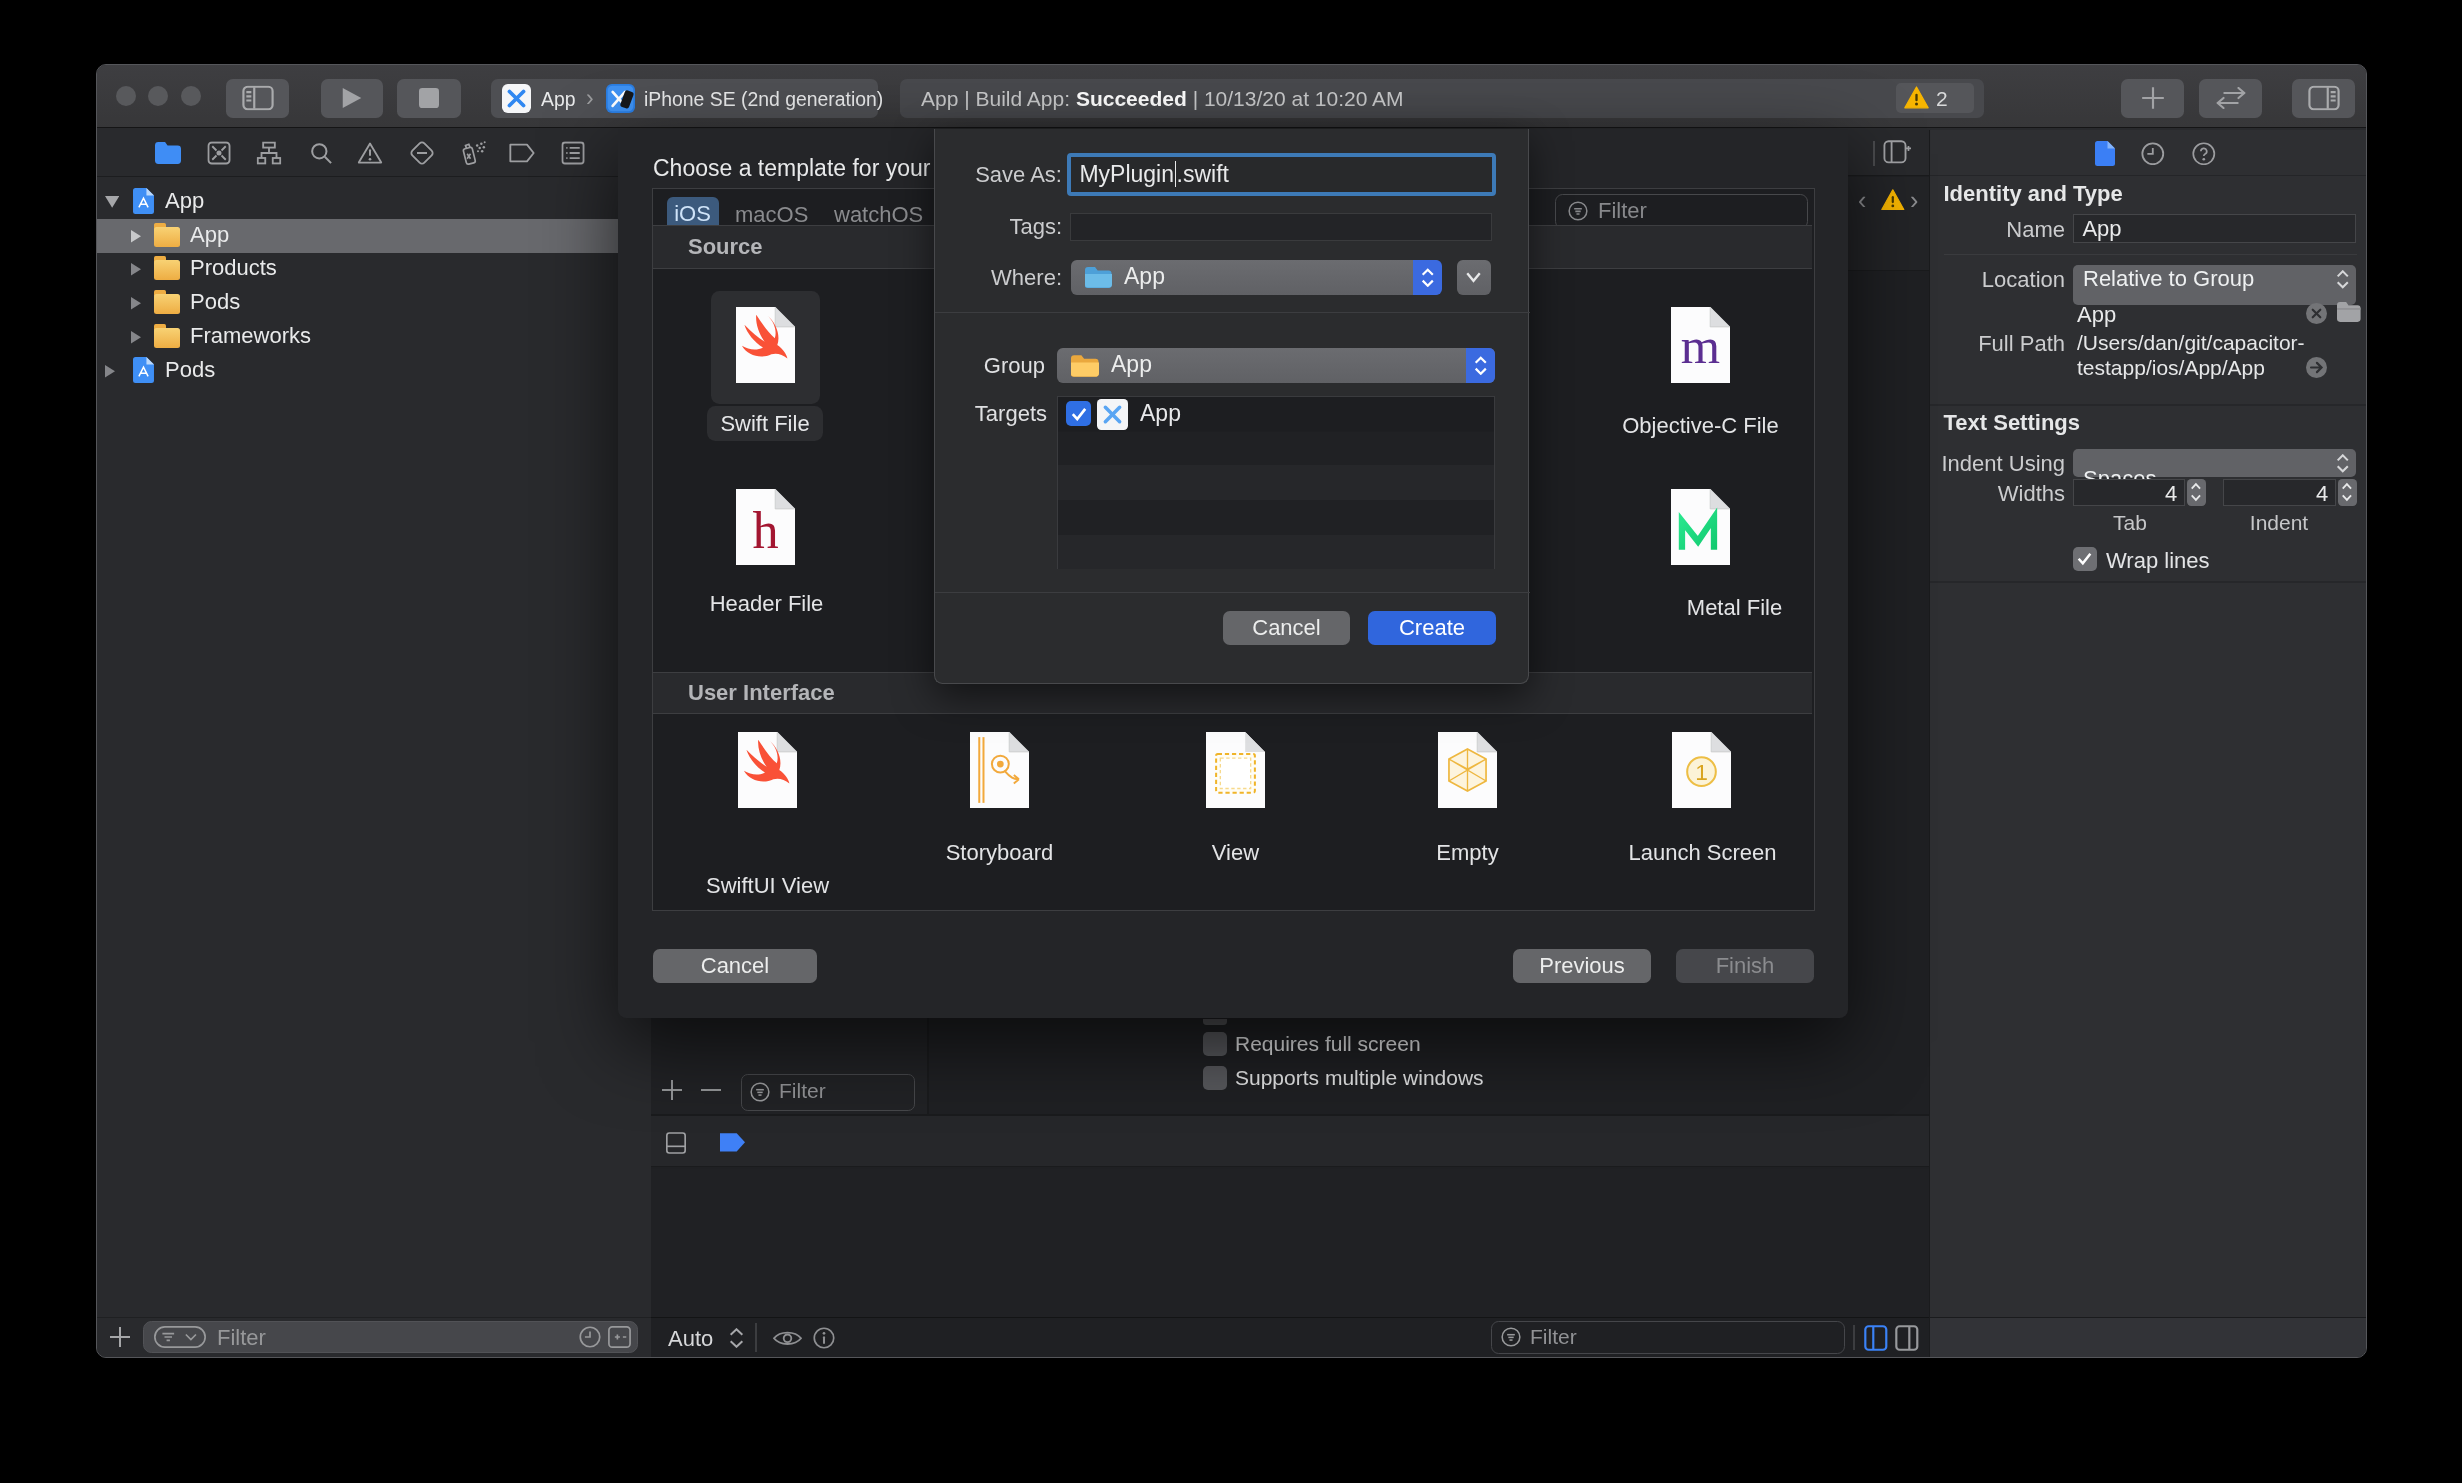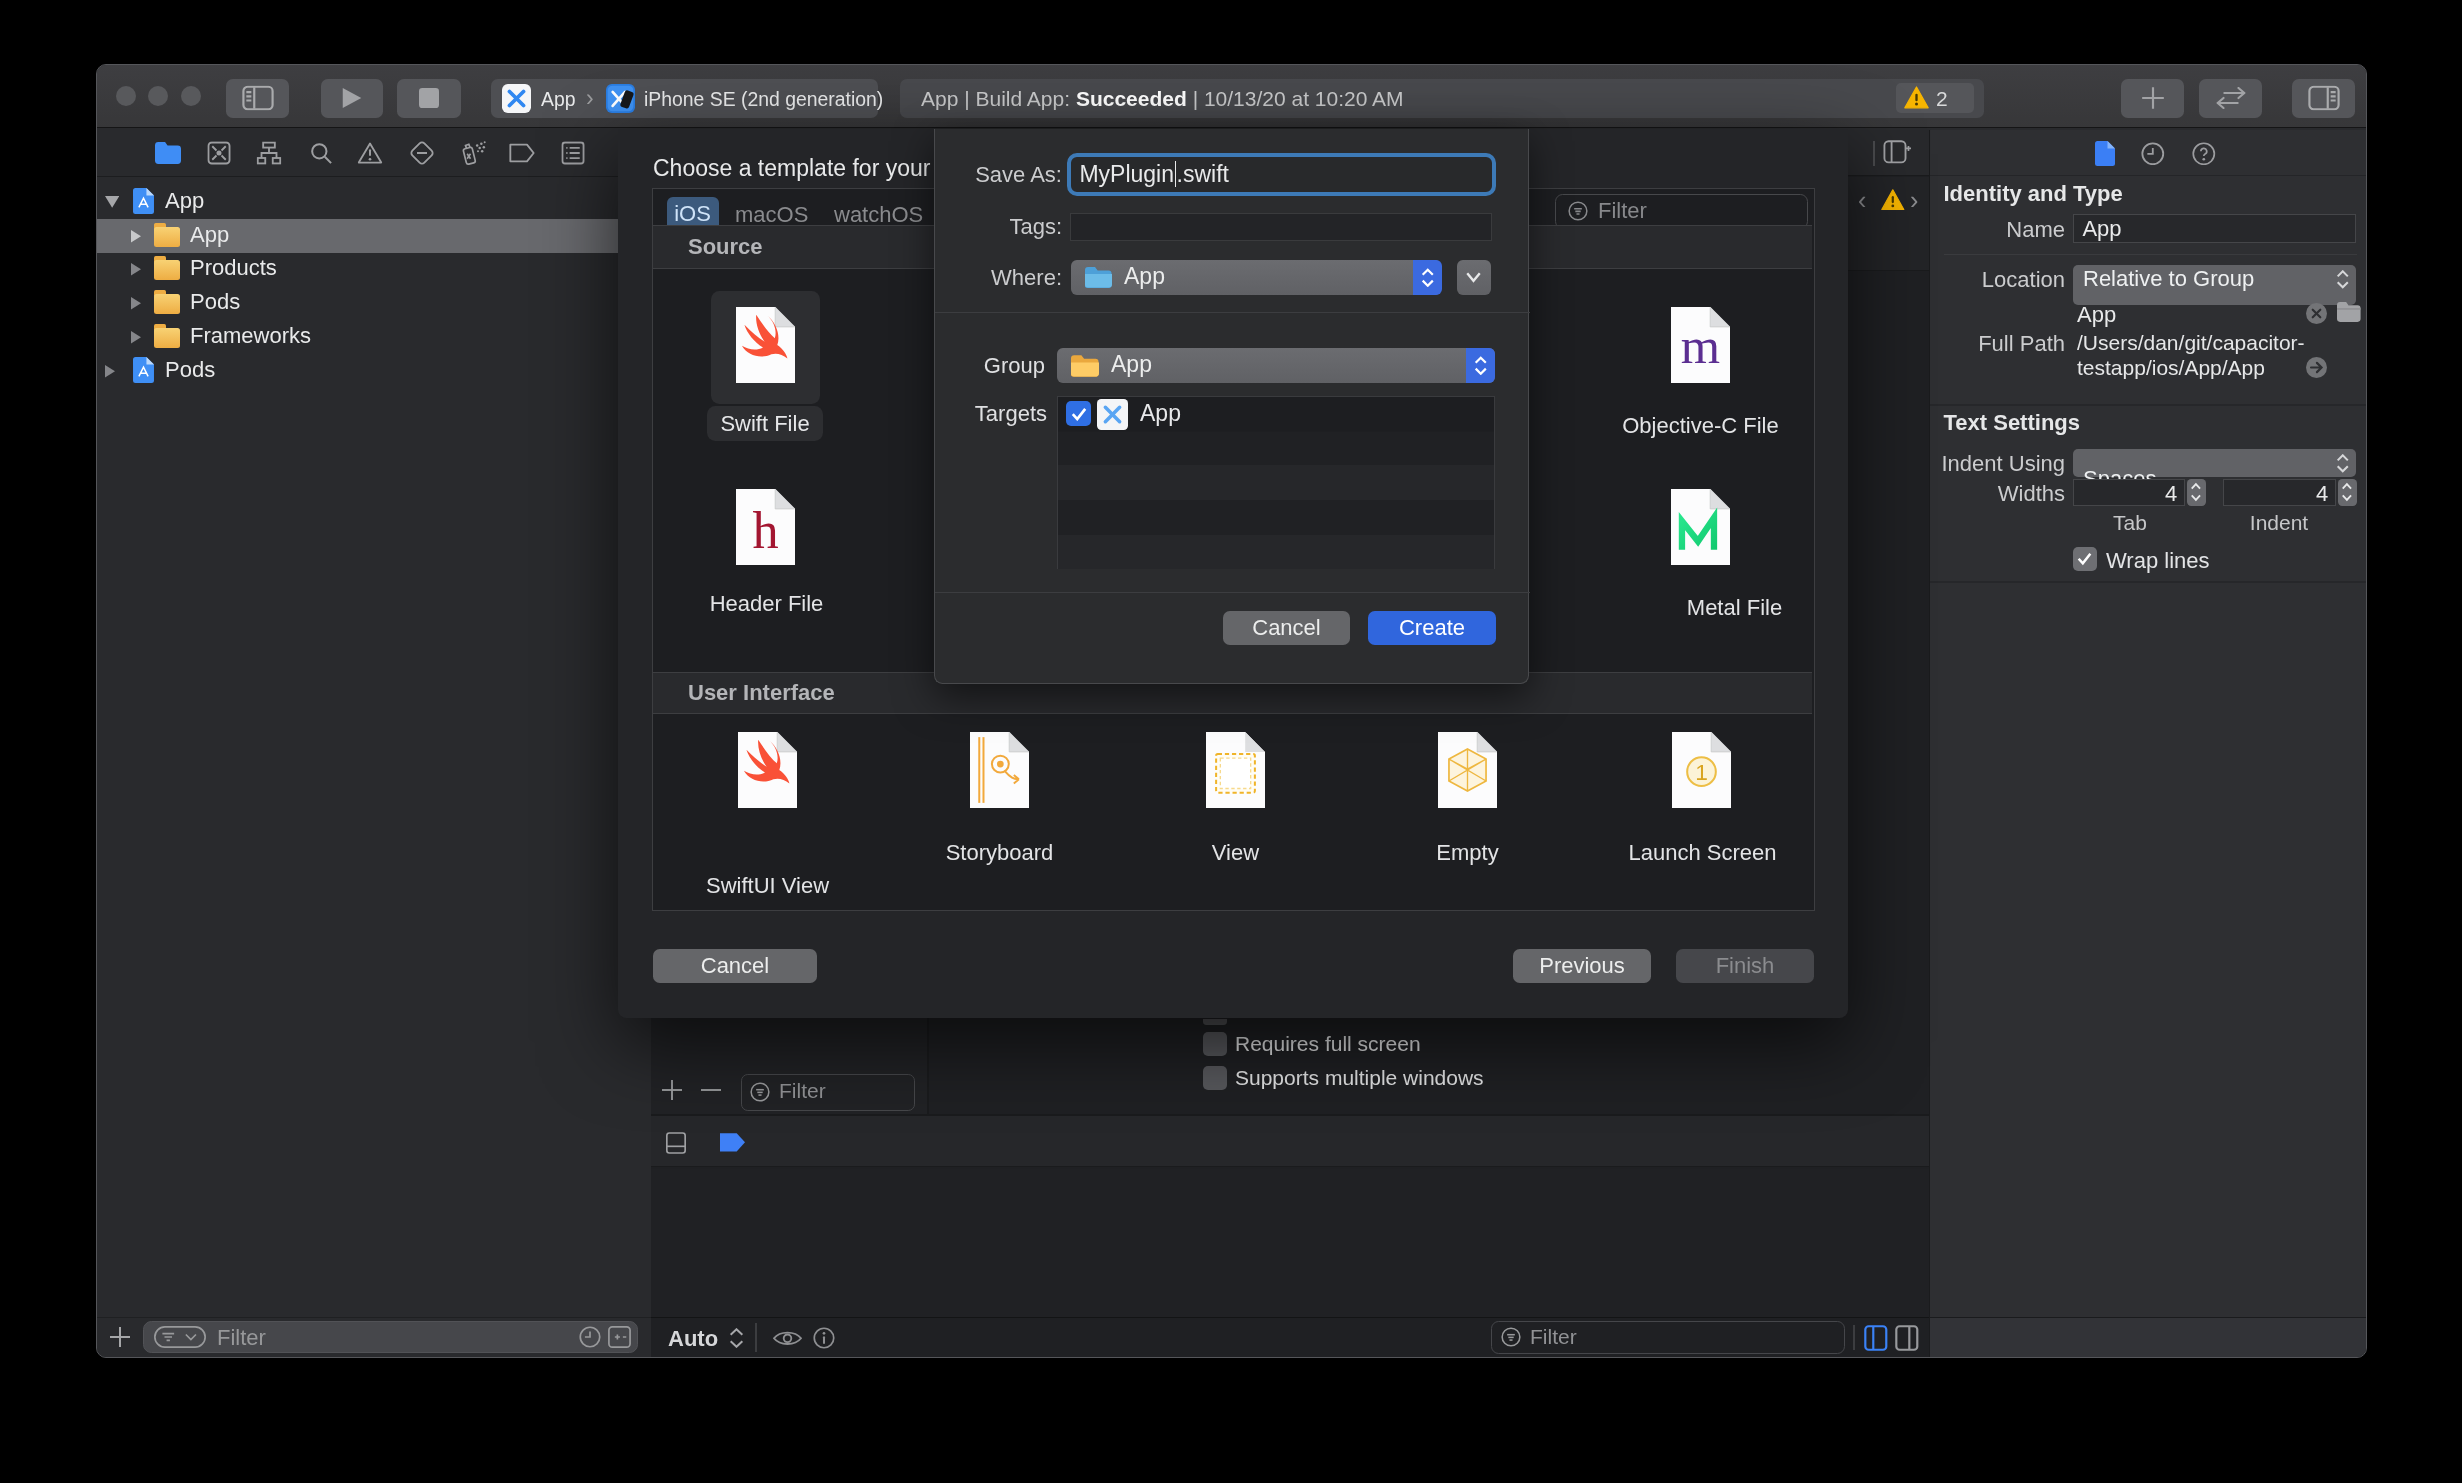--- a/index.html
+++ b/index.html
@@ -354,21 +354,21 @@
           <rect x="1" y="1" width="22" height="24" rx="3"></rect>
           <line x1="1" y1="17" x2="23" y2="17"></line>
         </g>
       </svg>
     <svg class="abs" style="left:69px;top:1003px" width="25" height="18.6" viewBox="0 0 30 22">
         <path d="M0 0 h20 l10 11 -10 11 h-20 Z" fill="#3f80f6"></path>
       </svg>
     <div class="abs" style="left:0;top:1039px;width:1278px;height:149px;background:#202124"></div>
 
     <div class="abs" style="left:0;top:1187px;width:1278px;height:41px;background:#1f2023;border-top:1.7px solid #131415">
-      <span class="abs" style="left:17px;top:7.6px;color:#d6d7d9;font-size:22px;font-weight:700">Auto</span>
+      <span class="abs" style="left:17px;top:7.6px;color:#d6d7d9;font-size:22px;font-weight:400">Auto</span>
       <svg class="abs" style="left:78px;top:10px" width="15" height="20" viewBox="0 0 18 24">
           <g fill="none" stroke="#a7a8ab" stroke-width="2.4">
             <path d="M2 8 L9 1.5 L16 8"></path>
             <path d="M2 16 L9 22.5 L16 16"></path>
           </g>
         </svg>
       <div class="abs" style="left:104px;top:5px;width:1.7px;height:29px;background:#3c3d40"></div>
       <svg class="abs" style="left:122px;top:11px" width="29" height="18.6" viewBox="0 0 34 22">
           <g fill="none" stroke="#8e8f92" stroke-width="2.2">
             <path d="M1 11 C8 2 26 2 33 11 C26 20 8 20 1 11 Z"></path>
@@ -611,21 +611,21 @@
             <text x="35" y="57" text-anchor="middle" font-family="Liberation Sans" font-size="27" fill="#d9a41f">1</text>
           </svg></div>
       <div class="abs" style="left:965px;top:651px;width:169px;text-align:center;color:#e3e4e6;font-size:22px">Launch Screen</div>
     </div>
     <div class="btn" style="left:35px;top:820px;width:164px">Cancel</div>
     <div class="btn" style="left:895px;top:820px;width:138px">Previous</div>
     <div class="btn" style="left:1058px;top:820px;width:138px;background:#46474b;color:#8b8c8f">Finish</div>
   </div>
   <div id="sheet">
     <div class="lbl" style="left:0;top:33px;width:127px">Save As:</div>
-    <div class="abs" style="left:132px;top:23.6px;width:429px;height:43px;border:4.2px solid #3d7ab7;border-radius:10px;background:#28292b">
+    <div class="abs" style="left:132px;top:23.6px;width:429px;height:43px;border:4.2px solid #3d7ab7;border-radius:4px;background:#28292b">
       <span class="abs" style="left:8.4px;top:4.2px;color:#e9eaeb;font-size:23px">MyPlugin<span style="border-left:1.7px solid #e8e9ea;margin:0 0.8px"></span>.swift</span>
     </div>
     <div class="lbl" style="left:0;top:85px;width:127px">Tags:</div>
     <div class="abs" style="left:135px;top:84px;width:422px;height:28px;background:#232427;border:0.8px solid #3a3b3d"></div>
     <div class="lbl" style="left:0;top:136px;width:127px">Where:</div>
     <div class="abs" style="left:136px;top:131px;width:370px;height:35px;background:linear-gradient(#6b6c70,#606165);border-radius:5.9px">
       <svg class="abs" style="left:14.3px;top:6.8px" width="27" height="21" viewBox="0 0 31 24">
           <path d="M0 3.5 a3.5 3.5 0 0 1 3.5-3.5 h8 l3 4 h12.5 a3.5 3.5 0 0 1 3.5 3.5 v13 a3.5 3.5 0 0 1-3.5 3.5 h-24 a3.5 3.5 0 0 1-3.5-3.5 Z" fill="#4da0d8"></path>
           <path d="M0 8 h31 v12 a3.5 3.5 0 0 1-3.5 3.5 h-24 a3.5 3.5 0 0 1-3.5-3.5 Z" fill="#6cbce8"></path>
         </svg>

